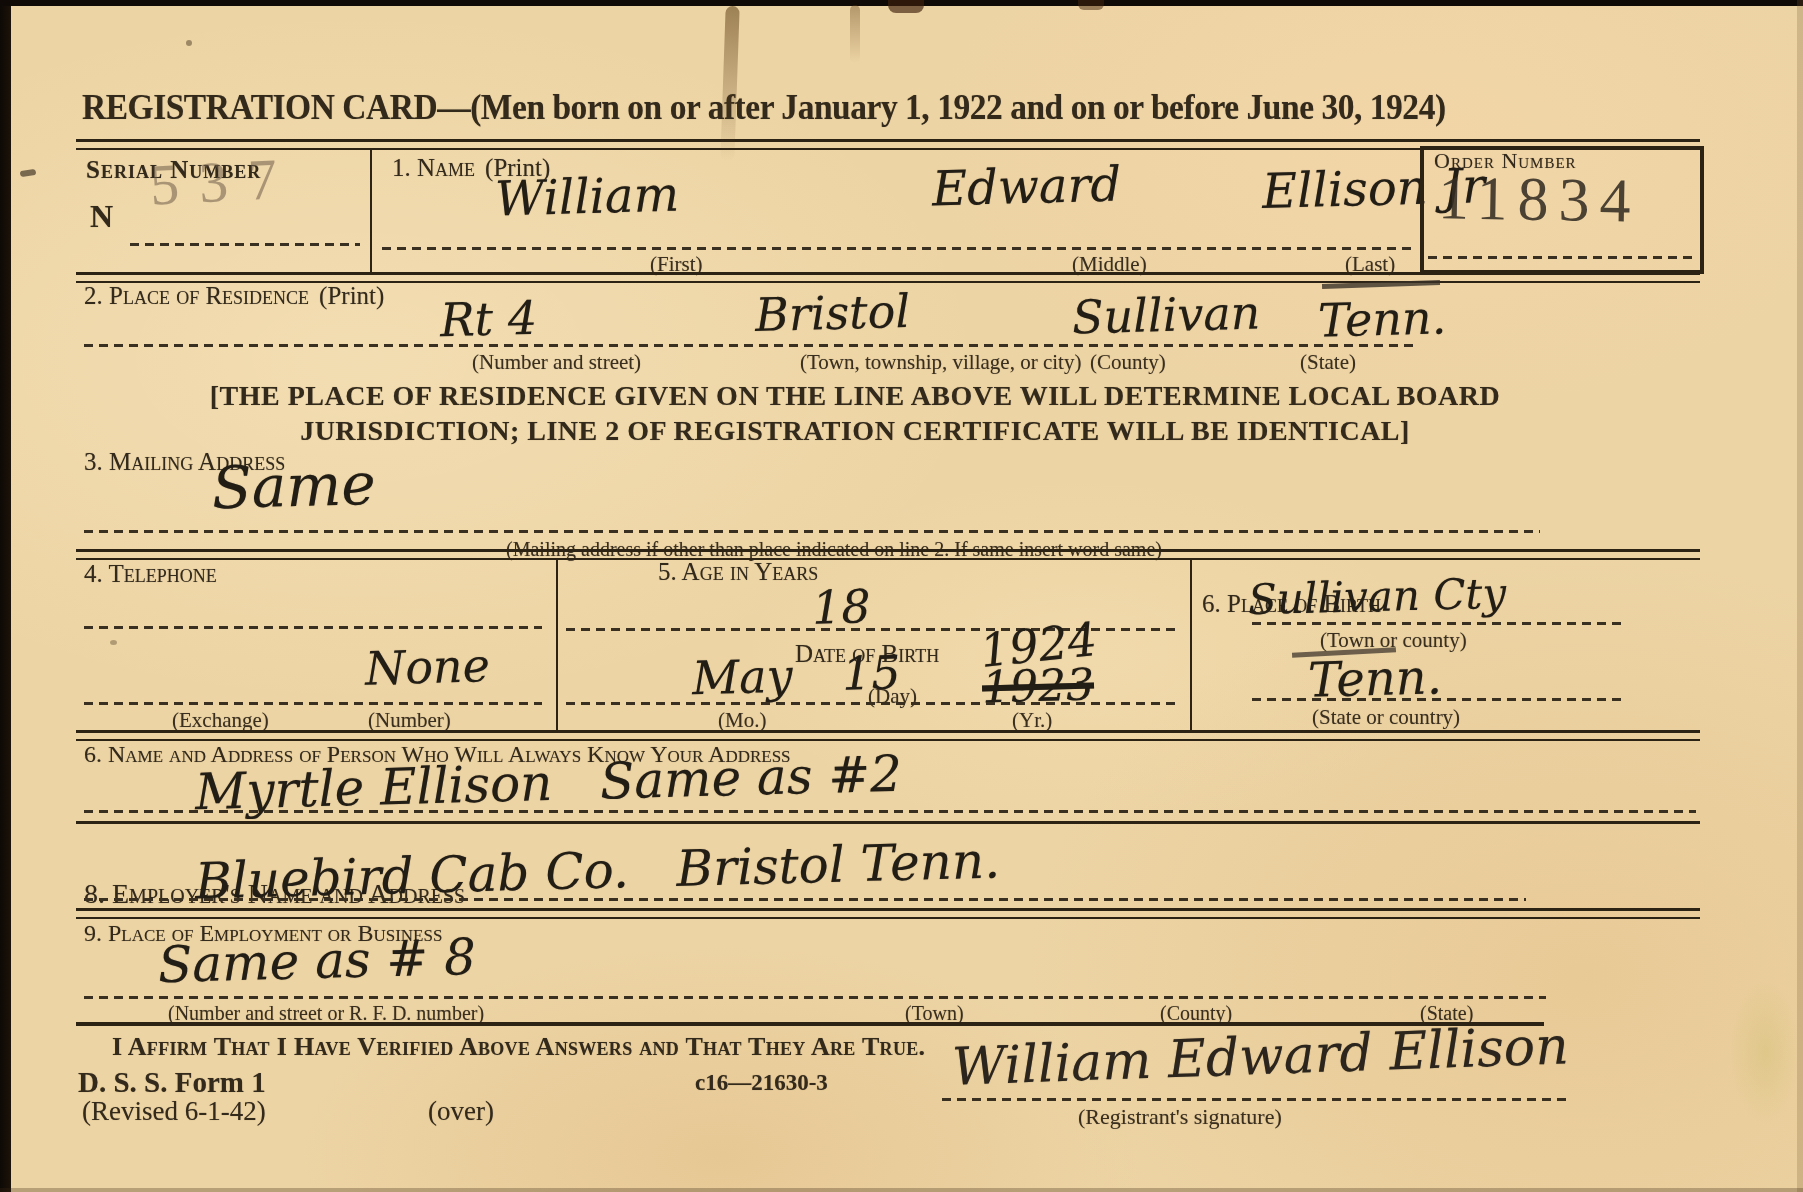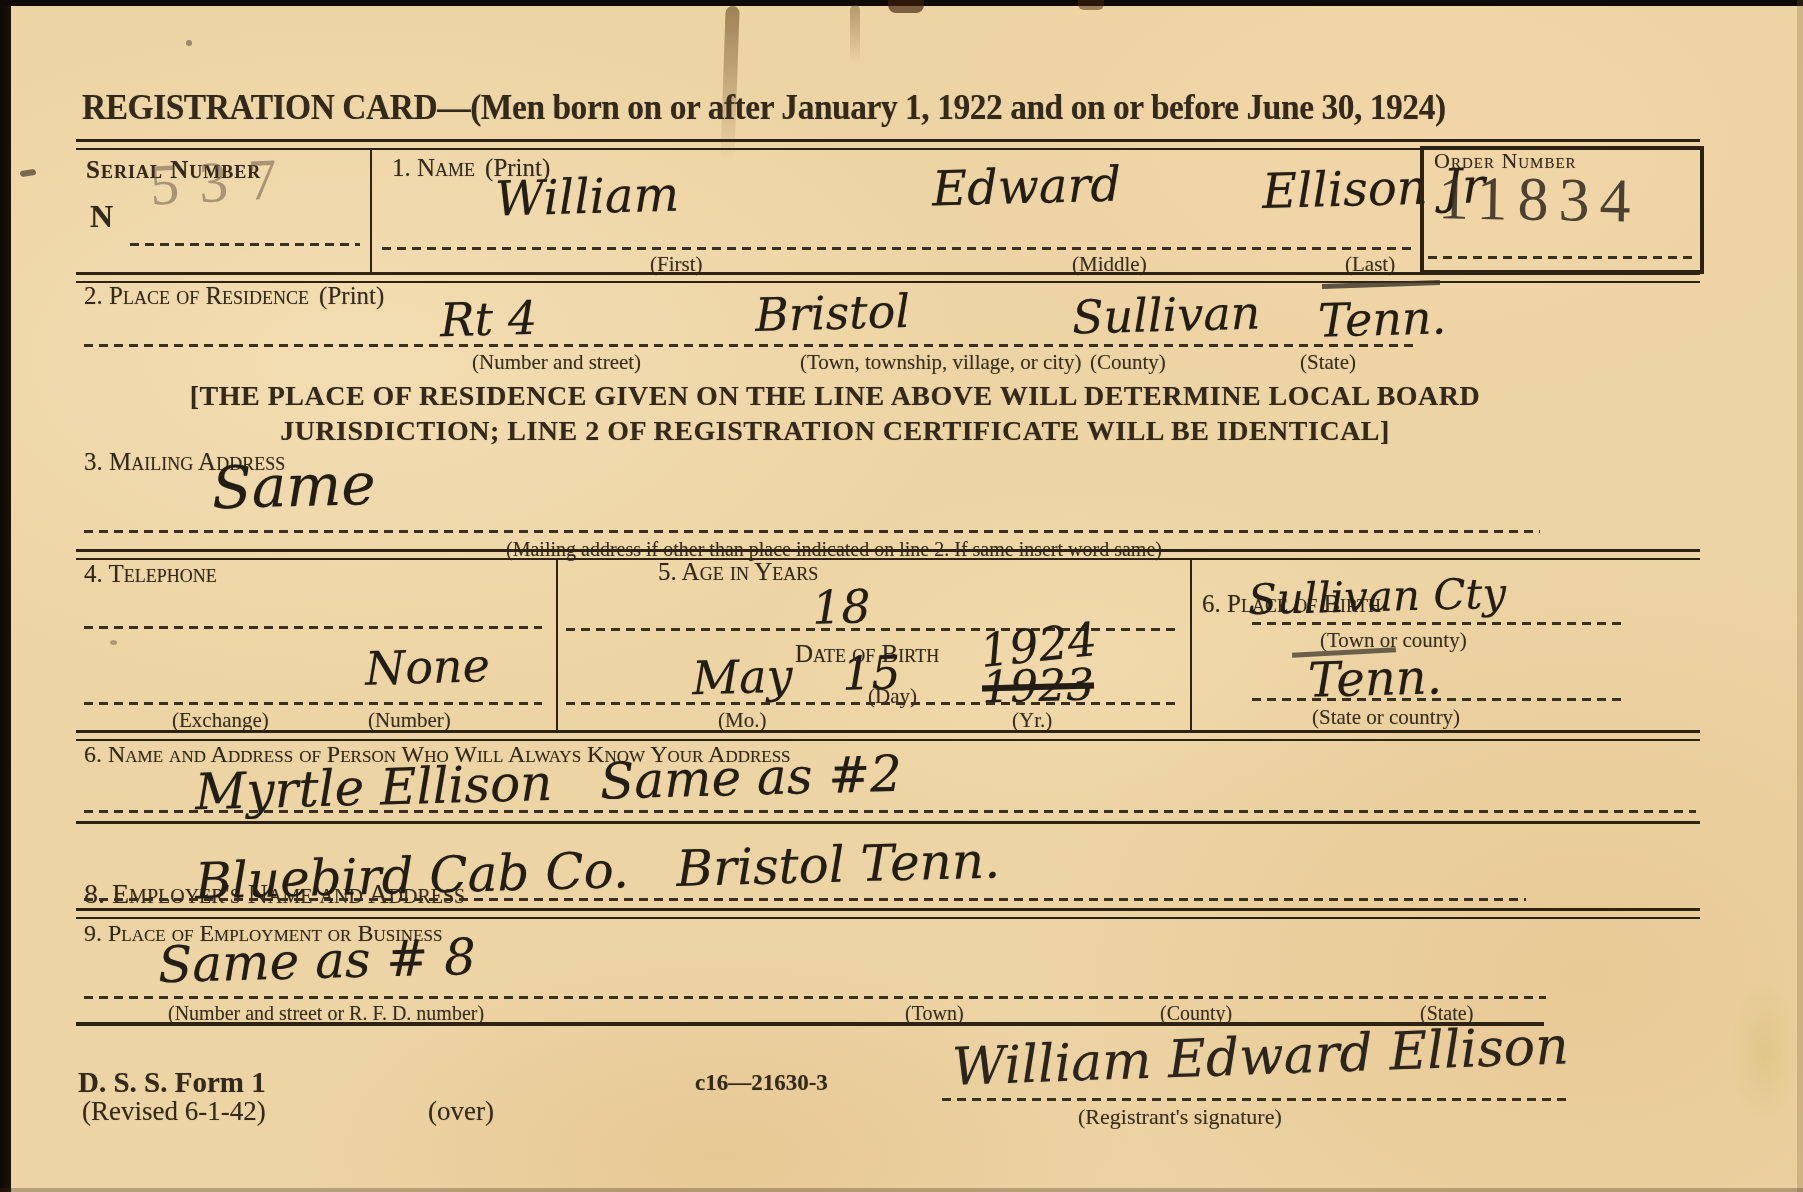--- a/index.html
+++ b/index.html
@@ -61,21 +61,21 @@
   .hw-res-town{left:755px;top:286px;font-size:46px}
   .hw-res-county{left:1072px;top:288px;font-size:46px}
   .hw-res-state{left:1318px;top:292px;font-size:46px}
   .res-mark{left:1322px;top:282px;width:118px;height:5px;background:rgba(58,49,39,.8);rotate:-2deg}
   .res-dash{left:84px;top:344px;width:1332px}
   .sub-res-street{left:472px;top:350px}
   .sub-res-town{left:800px;top:350px}
   .sub-res-county{left:1090px;top:350px}
   .sub-res-state{left:1300px;top:350px}
 
-  .juris{position:absolute;left:80px;top:378px;width:1510px;text-align:center;font-weight:bold;font-size:28px;line-height:35px;color:#332a1c;letter-spacing:.5px;text-shadow:0 0 1px rgba(46,36,22,.35)}
+  .juris{position:absolute;left:100px;top:378px;width:1510px;text-align:center;font-weight:bold;font-size:28px;line-height:35px;color:#332a1c;letter-spacing:.5px;text-shadow:0 0 1px rgba(46,36,22,.35)}
 
   .mail-label{left:84px;top:448px;font-size:25px}
   .hw-mail{left:212px;top:452px;font-size:58px}
   .mail-dash{left:84px;top:530px;width:1456px}
   .mail-hint{position:absolute;left:84px;top:538px;width:1500px;text-align:center;font-size:20px;color:#3a2f1f;white-space:nowrap;text-shadow:0 0 1px rgba(46,36,22,.3)}
 
   .rule3{left:76px;top:549px;width:1624px}
   .v2{left:556px;top:558px;height:172px}
   .v3{left:1190px;top:558px;height:172px}
 
@@ -253,20 +253,21 @@
 
   <span class="pt c9-label">9. Place of Employment or Business</span>
   <span class="hw hw-c9">Same as # 8</span>
   <div class="dash c9-dash"></div>
   <span class="sub sub-c9-street">(Number and street or R. F. D. number)</span>
   <span class="sub sub-c9-town">(Town)</span>
   <span class="sub sub-c9-county">(County)</span>
   <span class="sub sub-c9-state">(State)</span>
   <div class="single c9-rule"></div>
 
+  <span class="pt affirm">I Affirm That I Have Verified Above Answers and That They Are True.</span>
 
   <span class="pt f-form">D. S. S. Form 1</span>
   <span class="pt f-rev">(Revised 6-1-42)</span>
   <span class="pt f-over">(over)</span>
   <span class="pt f-code">c16—21630-3</span>
   <span class="hw hw-sig">William Edward Ellison</span>
   <div class="dash sig-dash"></div>
   <span class="sub f-sig-label">(Registrant's signature)</span>
 
   <div class="edge-left"></div>

